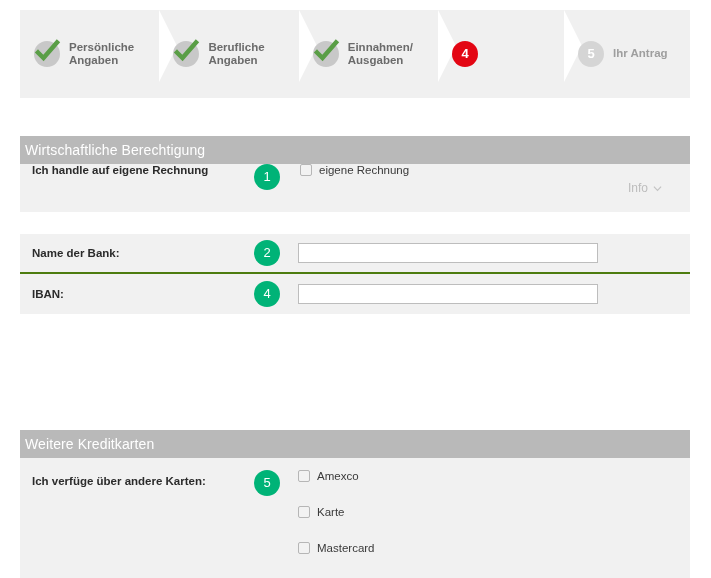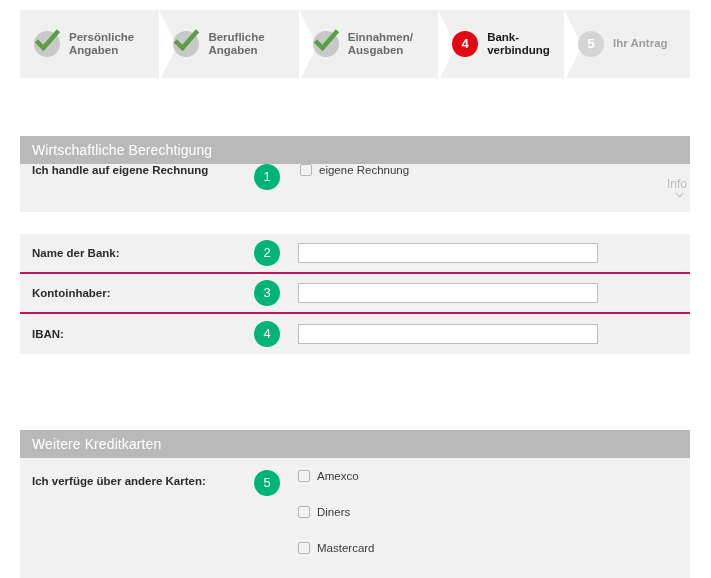--- a/index.html
+++ b/index.html
@@ -16,21 +16,21 @@
     overflow: hidden;
     position: relative;
   }
 
   
   .wizard {
     position: absolute;
     left: 20px;
     top: 10px;
     width: 670px;
-    height: 68px;
+    height: 88px;
     display: flex;
     background: #f0f0f0;
   }
   .step {
     position: relative;
     flex: 1 1 0;
     display: flex;
     align-items: center;
     padding-left: 14px;
     box-sizing: border-box;
@@ -116,31 +116,31 @@
     position: absolute;
     left: 20px;
     width: 670px;
   }
   .section-header {
     height: 28px;
     line-height: 28px;
     background: #b9b9b9;
     color: #ffffff;
     font-size: 14px;
-    padding-left: 12px;
+    padding-left: 5px;
     box-sizing: border-box;
     letter-spacing: 0.1px;
   }
   .row {
     background: #f1f1f1;
     display: flex;
     align-items: flex-start;
     padding-left: 12px;
     box-sizing: border-box;
-    border-bottom: 2px solid #be185d;
+    border-bottom: 2px solid #4d7c0f;
     position: relative;
   }
   .row.last { border-bottom: none; }
   .row-label {
     font-size: 11.5px;
     font-weight: bold;
     color: #2b2b2b;
     width: 222px;
     flex: 0 0 222px;
   }
@@ -188,28 +188,27 @@
     border-radius: 2px;
     box-sizing: border-box;
     margin-right: 7px;
   }
   .cb-text {
     font-size: 11.5px;
     color: #3a3a3a;
   }
   .info-link {
     position: absolute;
-    right: 3px;
+    right: 28px;
     top: 50%;
     transform: translateY(-50%);
     display: flex;
     align-items: center;
     font-size: 12px;
     color: #bdbdbd;
-    flex-direction: column;
   }
   .info-chevron {
     margin-left: 5px;
     display: inline-block;
     width: 9px;
     height: 9px;
   }
   .cb-list {
     margin-left: 18px;
     display: flex;
@@ -263,22 +262,20 @@
     </div>
     <div class="step-label">Einnahmen/
 Ausgaben</div>
   </div>
 
   <div class="step">
     <div class="step-marker">
       <div class="marker-circle active"></div>
       <div class="marker-num">4</div>
     </div>
-    <div class="step-label active">Bank-
-verbindung</div>
   </div>
 
   <div class="step">
     <div class="step-marker">
       <div class="marker-circle pending"></div>
       <div class="marker-num">5</div>
     </div>
     <div class="step-label pending">Ihr Antrag</div>
   </div>
 
@@ -307,27 +304,20 @@
 <div class="section" id="section-bank">
 
   <div class="row">
     <div class="row-label">Name der Bank:</div>
     <div class="badge">2</div>
     <div class="field-area">
       <input class="text-input" type="text" value="" style="">
     </div>
   </div>
 
-  <div class="row">
-    <div class="row-label">Kontoinhaber:</div>
-    <div class="badge">3</div>
-    <div class="field-area">
-      <input class="text-input" type="text" value="" style="">
-    </div>
-  </div>
 
   <div class="row last">
     <div class="row-label">IBAN:</div>
     <div class="badge">4</div>
     <div class="field-area">
       <input class="text-input" type="text" value="" style="">
     </div>
   </div>
 </div>
 
@@ -336,21 +326,21 @@
   <div class="row last">
     <div class="row-label">Ich verfüge über andere Karten:</div>
     <div class="badge">5</div>
     <div class="cb-list">
       <label class="cb-wrap">
         <span class="cb-box"></span>
         <span class="cb-text">Amexco</span>
       </label>
       <label class="cb-wrap">
         <span class="cb-box"></span>
-        <span class="cb-text">Diners</span>
+        <span class="cb-text">Karte</span>
       </label>
       <label class="cb-wrap">
         <span class="cb-box"></span>
         <span class="cb-text">Mastercard</span>
       </label>
       <label class="cb-wrap">
         <span class="cb-box"></span>
         <span class="cb-text">Visa</span>
       </label>
       <label class="cb-wrap">

